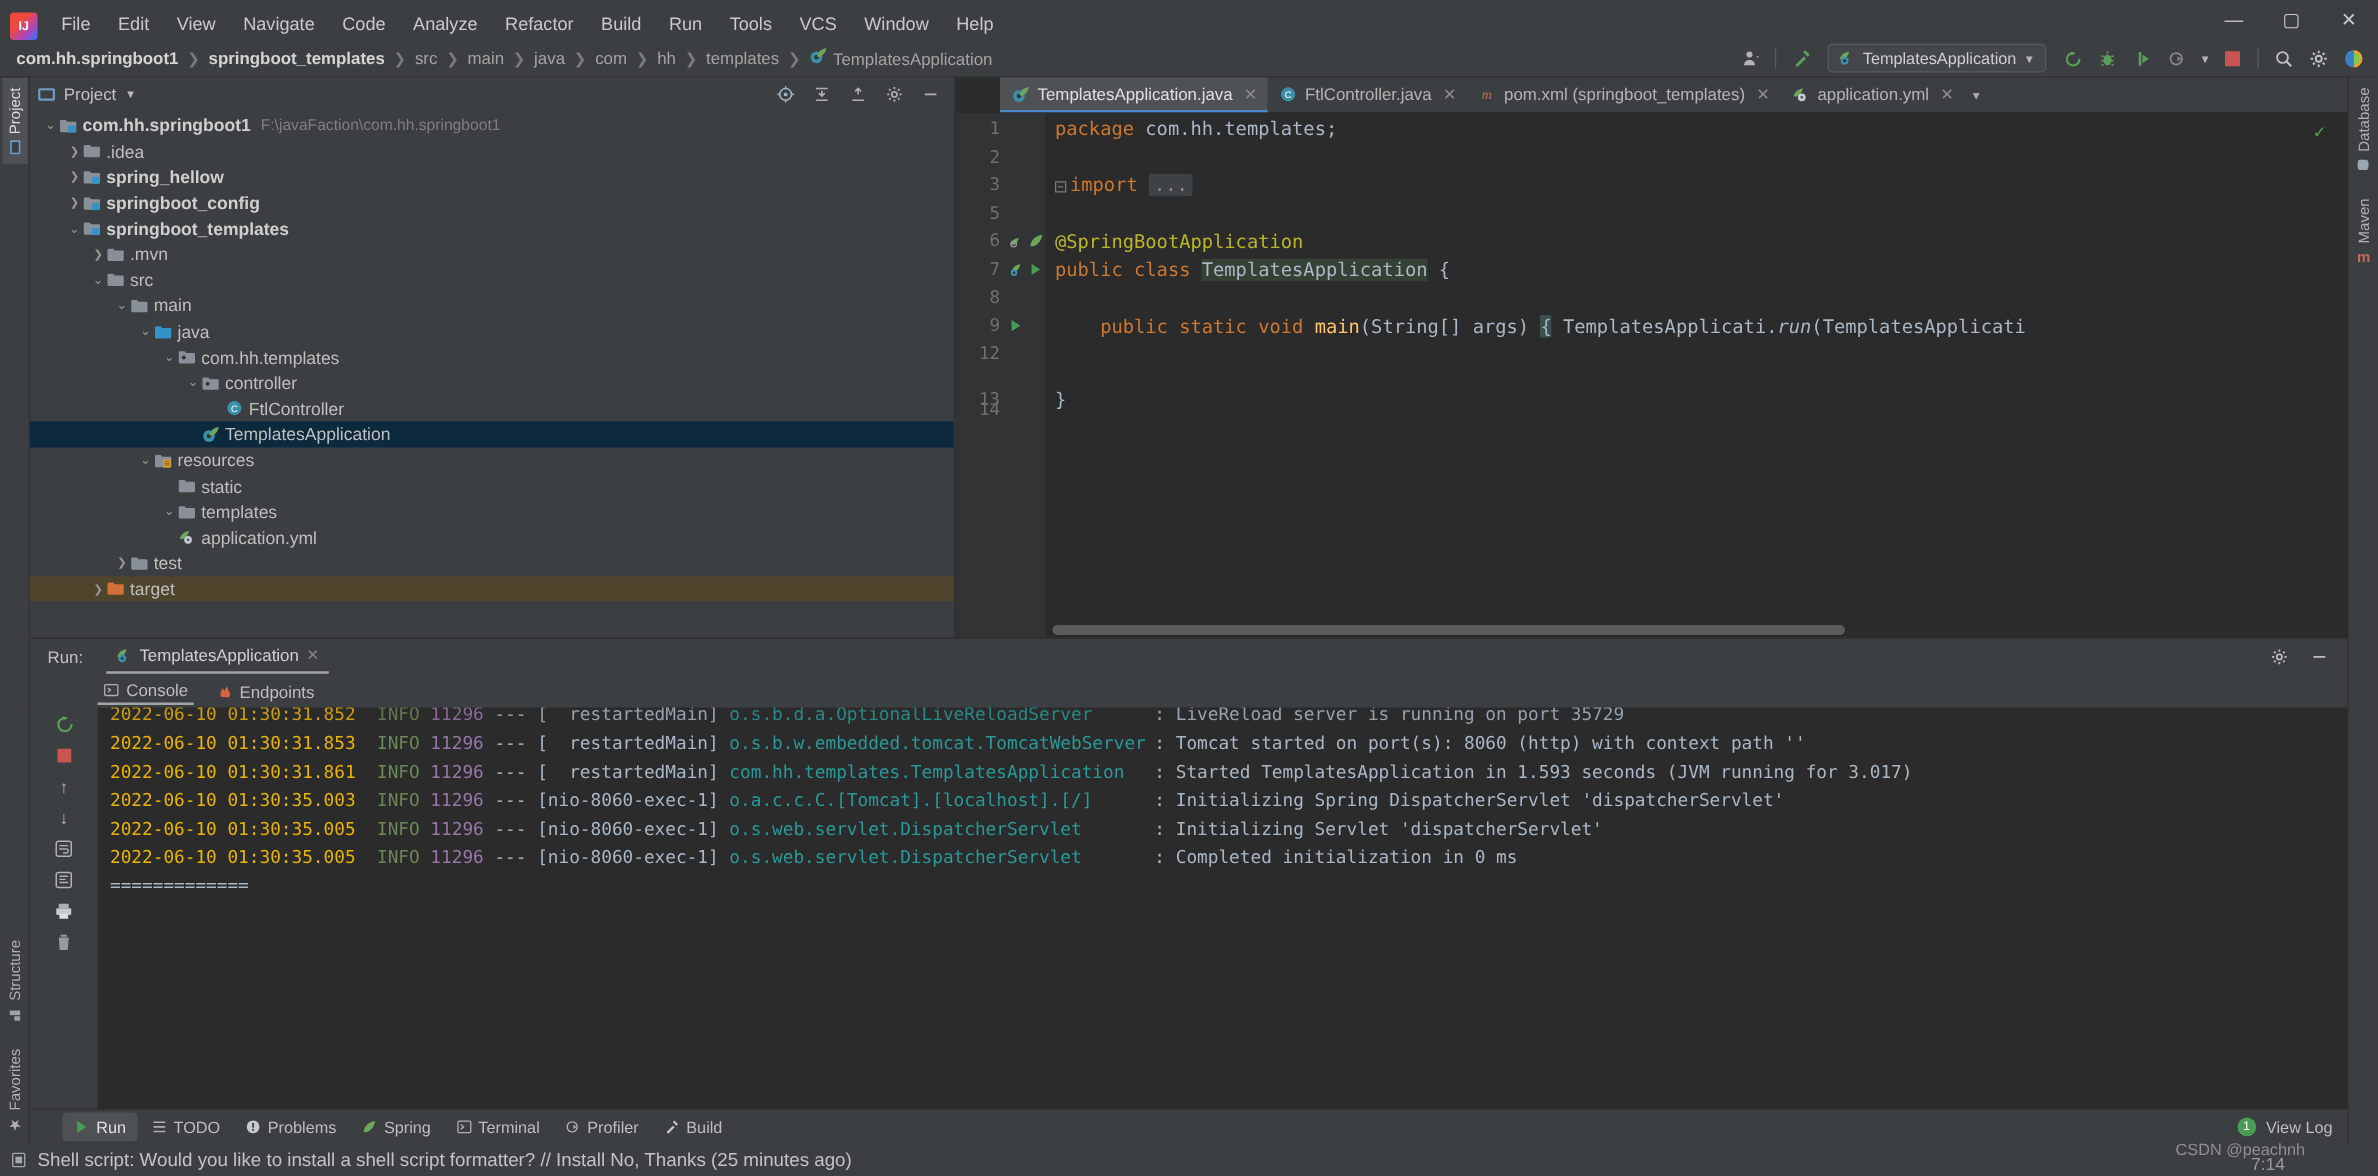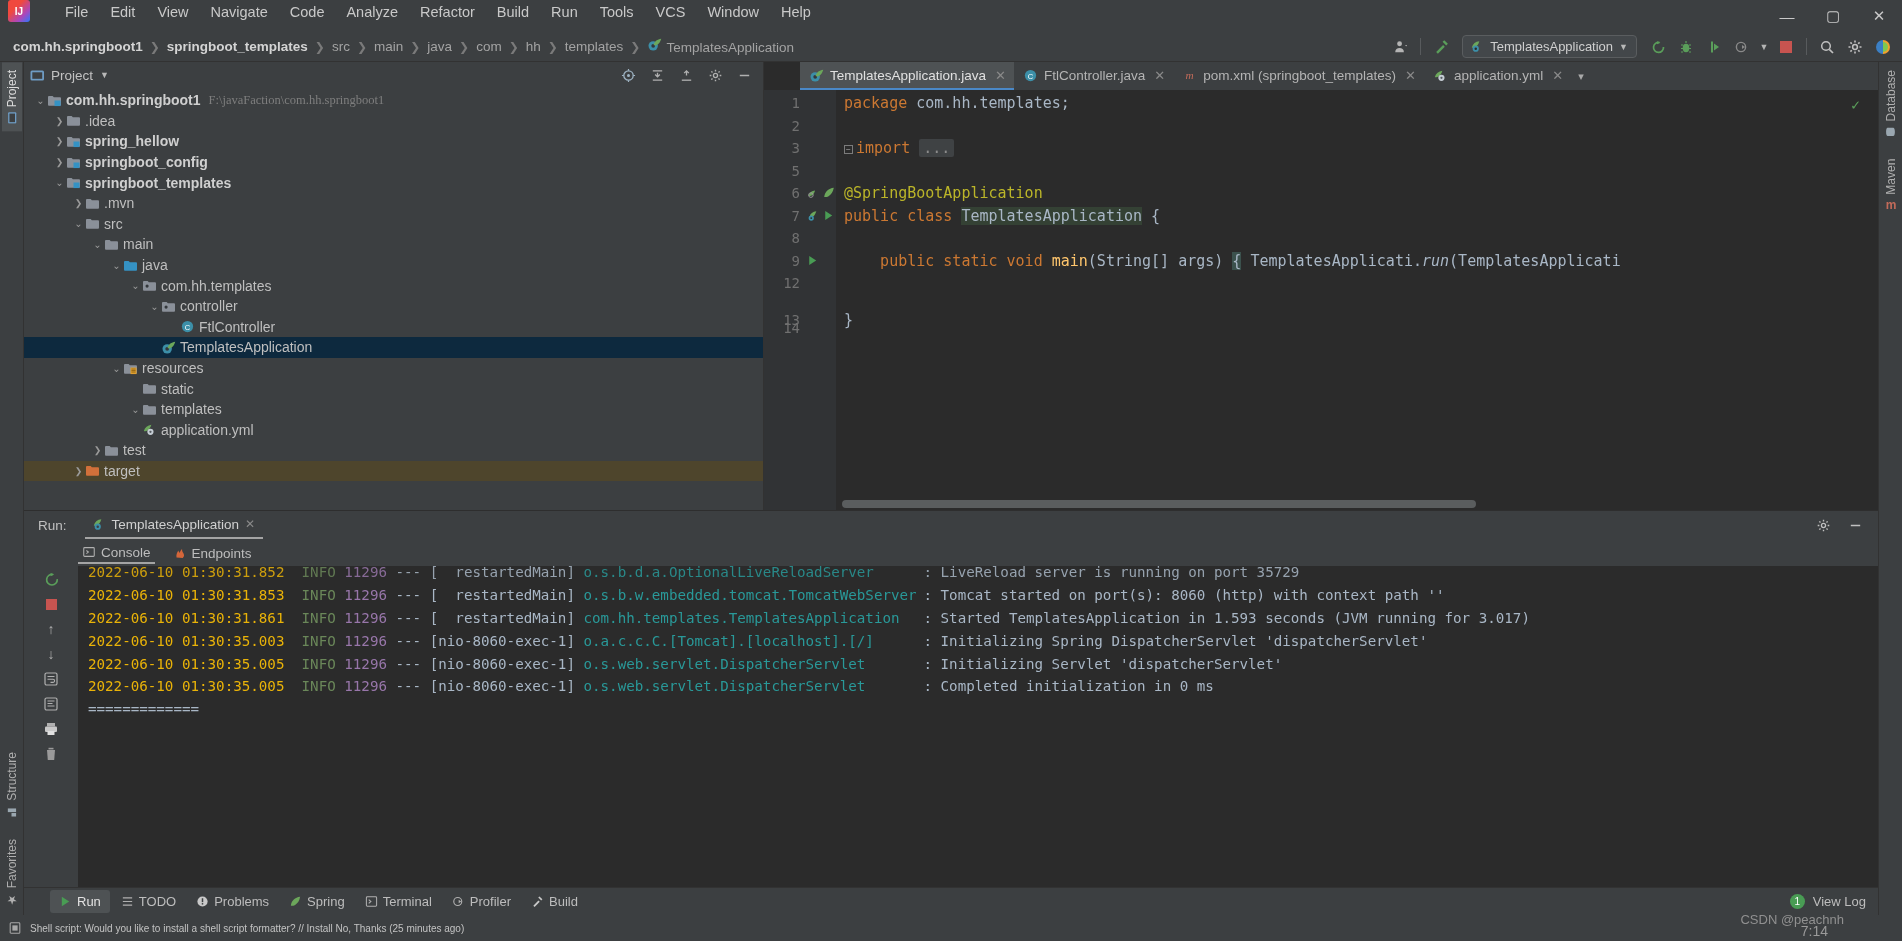--- a/index.html
+++ b/index.html
@@ -7,22 +7,22 @@
     width: 1902px; height: 941px;
     background: #3c3f41;
     font-family: "Liberation Sans", sans-serif;
     overflow: hidden;
     color: #bbbbbb;
   }
   .app { position: relative; width: 1902px; height: 941px; display: flex; flex-direction: column; }
 
   
   .titlebar {
-    height: 32px; background: #3c3f41; display: flex; align-items: flex-start;
-    flex: 0 0 32px; position: relative; gap: 16px;
+    height: 32px; background: #3c3f41; display: flex; align-items: flex-end;
+    flex: 0 0 32px; position: relative;
   }
   .logo {
     width: 22px; height: 22px; margin: 0 8px 0 8px; border-radius: 3px;
     background: linear-gradient(135deg,#f0493e 0%,#f0493e 35%,#ab47bc 70%,#2979ff 100%);
     position: relative; flex: 0 0 22px;
   }
   .logo::after {
     content: "IJ"; position: absolute; inset: 0; color: #fff;
     font-size: 10px; font-weight: bold; display: flex; align-items: center; justify-content: center;
   }
@@ -87,21 +87,21 @@
   .projhdr { height: 26px; display: flex; align-items: center; padding: 0 6px; flex:0 0 26px;}
   .projhdr-title { font-size: 13.5px; color: #c2c2c2; margin-left: 6px; }
   .projhdr-icons { margin-left: auto; display: flex; gap: 3px; align-items:center;}
   .tree { flex: 1 1 auto; overflow: hidden; position: relative; padding-top: 2px; font-size: 14px;}
   .trow { height: 20.6px; display: flex; align-items: center; white-space: nowrap; color: #bfbfbf; }
   .trow.sel { background: #0d293e; }
   .trow.tgt { background: #4e452c; }
   .arrow { width: 13px; text-align: center; color: #9a9a9a; font-size: 10px; flex: 0 0 13px; }
   .tlabel { margin-left: 4px; }
   .tlabel.b { font-weight: bold; color: #cfcfcf;}
-  .tpath { color: #7e7e7e; font-size: 12.5px; margin-left: 8px; font-family: Liberation Serif, serif; }
+  .tpath { color: #7e7e7e; font-size: 12.5px; margin-left: 8px; }
   .ficon { width: 15px; height: 13px; flex: 0 0 15px; position: relative; }
 
   
   .editorwrap { flex: 1 1 auto; display: flex; flex-direction: column; min-width: 0; background:#2b2b2b;}
   .tabstrip { height: 28px; flex: 0 0 28px; display: flex; align-items: stretch; background: #3c3f41; margin-left: 36px; }
   .etab {
     display: flex; align-items: center; gap: 6px; padding: 0 8px 0 9px;
     font-size: 13.5px; color: #b4b4b4; border-bottom: 2px solid transparent; white-space: nowrap;
   }
   .etab.active { background: #4e5254; color: #e0e0e0; border-bottom-color: #4a88c7;}
@@ -160,21 +160,21 @@
 
   
   .statustabs { height: 28px; flex: 0 0 28px; background: #3c3f41; display: flex; align-items: center;
                 padding-left: 26px; gap: 2px; border-top: 1px solid #323232;}
   .sbtn { display:flex; align-items:center; gap:5px; font-size:13px; color:#bdbdbd; padding: 4px 9px; border-radius:3px;}
   .sbtn.active { background: #4e5254; color: #e2e2e2;}
   .statustabs-right { margin-left:auto; display:flex; align-items:center; gap:8px; padding-right:12px;}
   .evt-badge { width:15px; height:15px; border-radius:50%; background:#499c54; color:#fff; font-size:10px;
                display:flex; align-items:center; justify-content:center;}
   .statusbar { height: 26px; flex: 0 0 26px; background:#3c3f41; display:flex; align-items:center;
-               padding-left: 8px; font-size: 10px; color:#c3c3c3; }
+               padding-left: 8px; font-size: 15px; color:#c3c3c3; }
   .statusbar-right { margin-left:auto; display:flex; align-items:center; gap:10px; padding-right:10px;
                      font-size:12.5px; color:#8f8f8f;}
   .watermark { position:absolute; right: 58px; bottom: 14px; font-size: 13px; color:#909090; }
   .wm2 { position:absolute; right: 74px; bottom: 2px; font-size: 14px; color:#9a9a9a; }
   svg { display:block; }
 </style>
 </head>
 <body>
 
 <div class="app">

